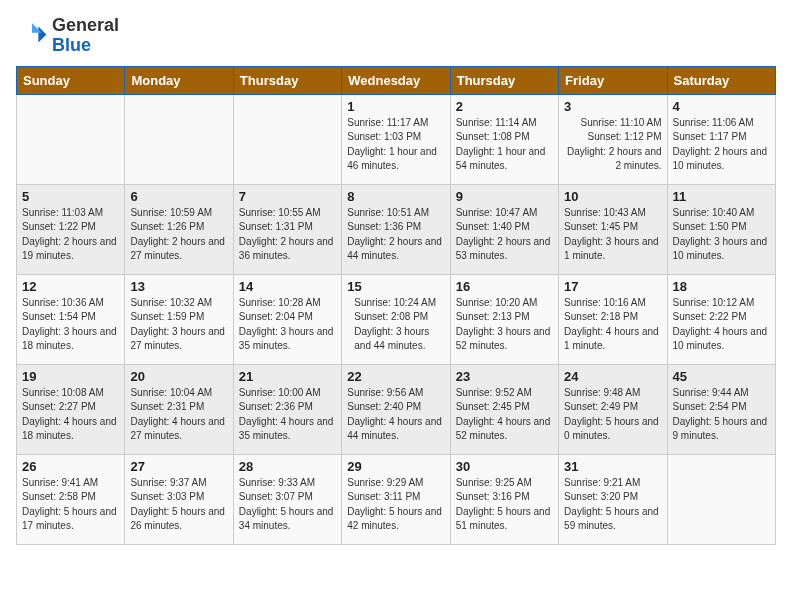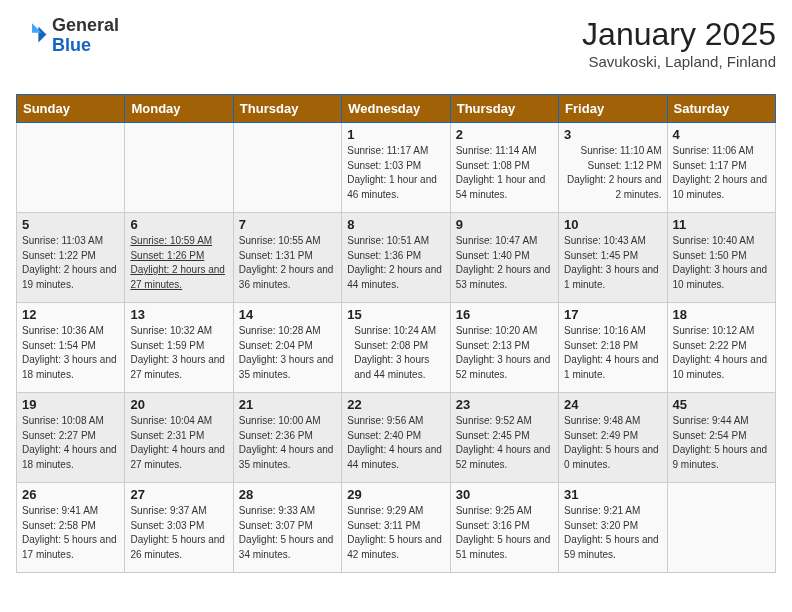--- a/index.html
+++ b/index.html
@@ -7,21 +7,21 @@
       font-family: Arial, sans-serif;
       background: #fff;
       width: 792px;
       min-height: 612px;
       padding: 16px;
     }
     .header {
       display: flex;
       justify-content: space-between;
       align-items: flex-start;
-      margin-bottom: 24px;
+      margin-bottom: 10px;
     }
     .logo {
       display: flex;
       align-items: center;
       gap: 4px;
     }
     .logo-text {
       display: flex;
       flex-direction: column;
       font-size: 18px;
@@ -94,24 +94,20 @@
   <div class="logo">
     <svg class="logo-icon" viewBox="0 0 40 40" xmlns="http://www.w3.org/2000/svg">
       <polygon points="28,8 38,18 28,28" fill="#1565c0"></polygon>
       <polygon points="20,4 32,16 20,16" fill="#42a5f5"></polygon>
     </svg>
     <div class="logo-text">
       <span class="logo-general">General</span>
       <span class="logo-blue">Blue</span>
     </div>
   </div>
-  <div class="title-block">
-    <div class="calendar-title">January 2025</div>
-    <div class="calendar-subtitle">Savukoski, Lapland, Finland</div>
-  </div>
 </div>
 
 <table>
   <thead>
     <tr>
     <th>Sunday</th>
         <th>Monday</th>
         <th>Thursday</th>
         <th>Wednesday</th>
         <th>Thursday</th>
@@ -151,21 +147,21 @@
       </tr>
       <tr>
         <td>
           <span class="day-number">5</span>
           <div class="day-info" style="white-space: pre-line;">Sunrise: 11:03 AM
 Sunset: 1:22 PM
 Daylight: 2 hours and 19 minutes.</div>
         </td>
         <td>
           <span class="day-number">6</span>
-          <div class="day-info" style="white-space: pre-line; text-decoration: underline;">Sunrise: 10:59 AM
+          <div class="day-info" style="white-space: pre-line;">Sunrise: 10:59 AM
 Sunset: 1:26 PM
 Daylight: 2 hours and 27 minutes.</div>
         </td>
         <td>
           <span class="day-number">7</span>
           <div class="day-info" style="white-space: pre-line;">Sunrise: 10:55 AM
 Sunset: 1:31 PM
 Daylight: 2 hours and 36 minutes.</div>
         </td>
         <td>

